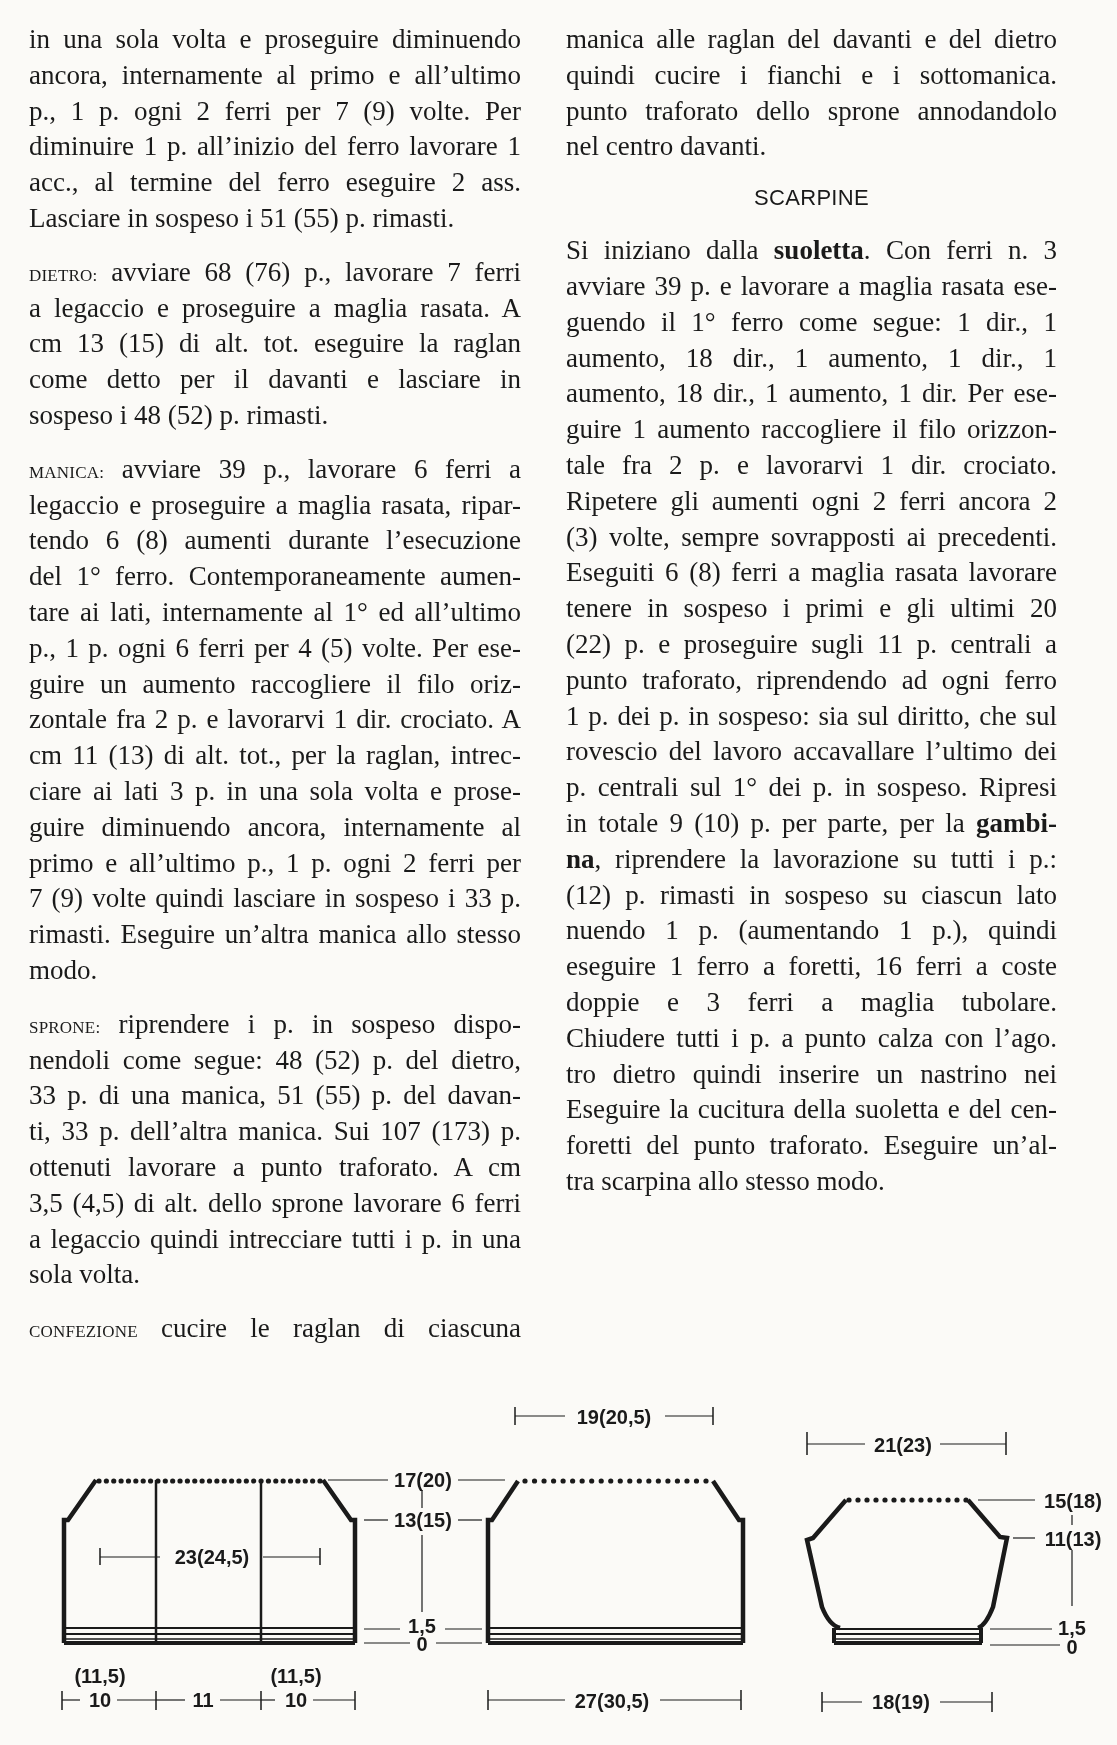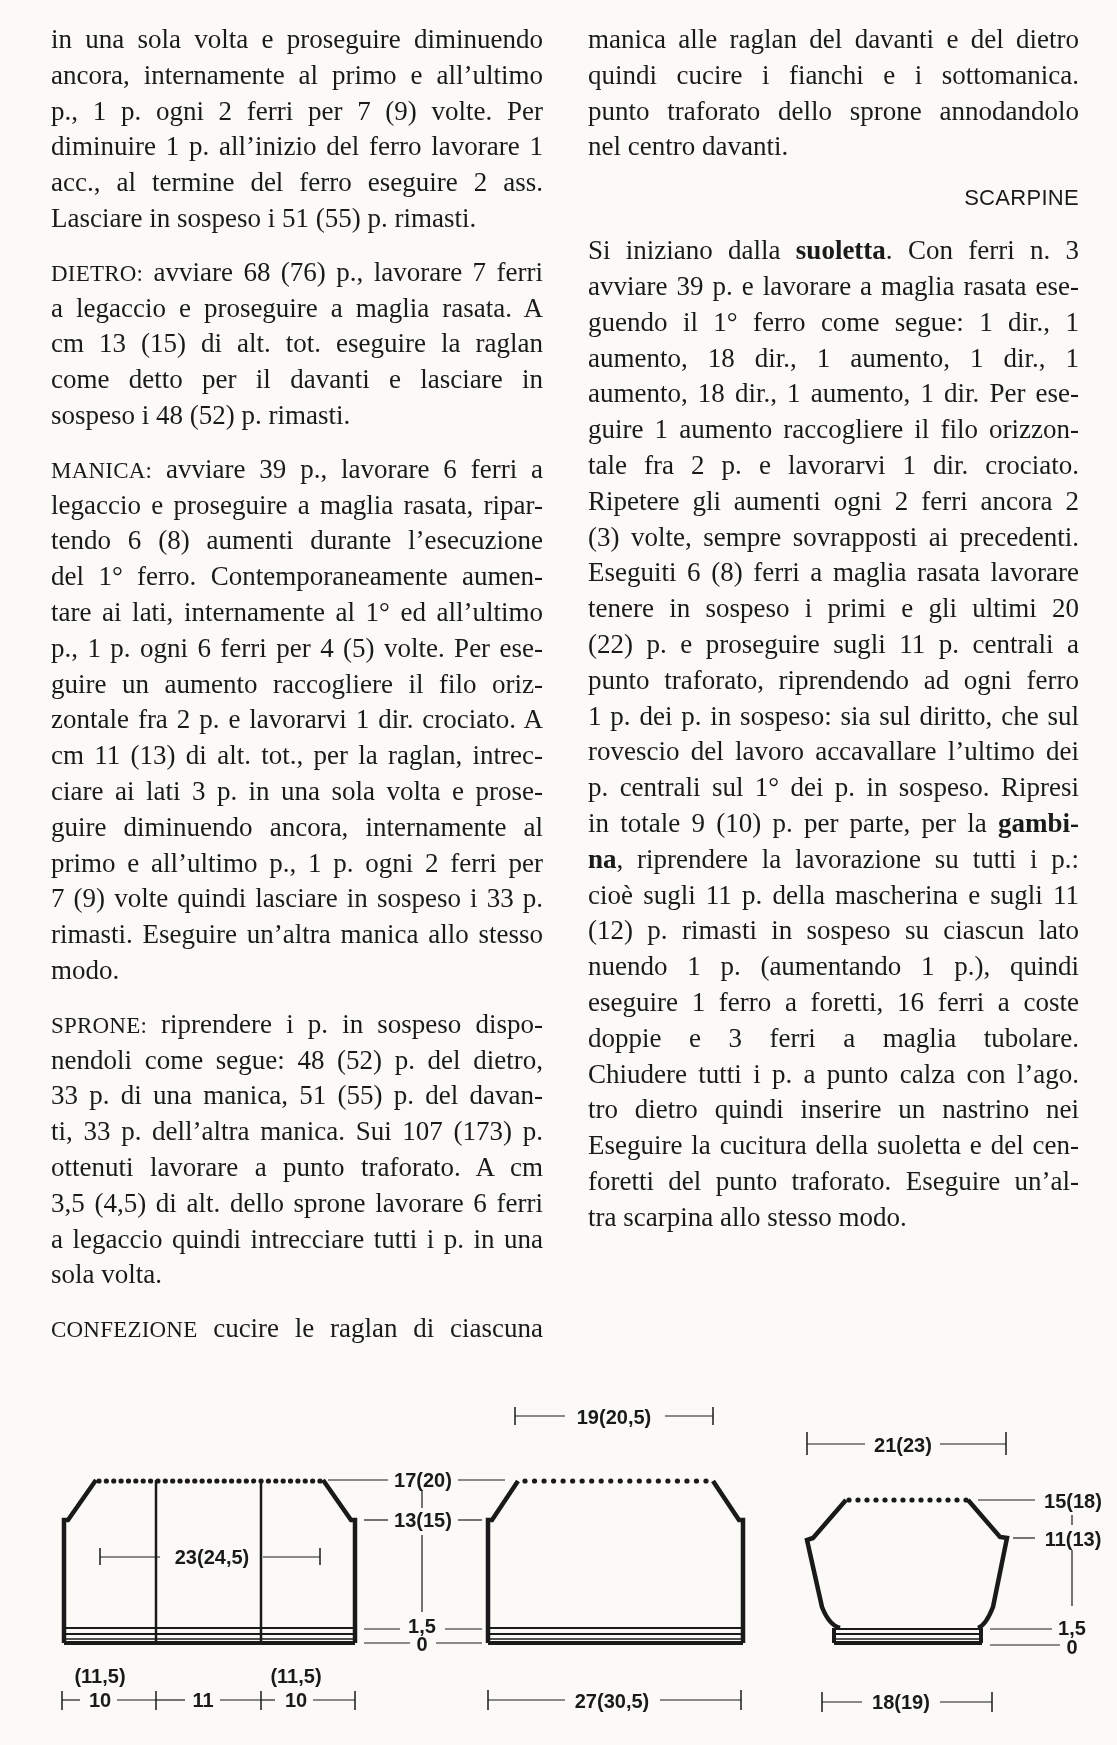--- a/index.html
+++ b/index.html
@@ -8,33 +8,32 @@
     background: #fbfaf7;
     color: #1a1a1a;
     position: relative;
   }
   .col {
     position: absolute; top: 22px;
     font-family: "Liberation Serif", "DejaVu Serif", serif;
     font-size: 27px; line-height: 35.8px;
     text-align: justify;
     hyphens: manual;
-    margin-left: 22px;
   }
   .col.left { left: 29px; width: 492px; }
   .col.right { left: 566px; width: 491px; }
   .para { margin: 0 0 18px 0; }
   .line { display: block; text-align: justify; text-align-last: justify; height: 35.8px; white-space: nowrap; }
   .line.last { text-align-last: left; }
   .line span { white-space: normal; }
-  .sc { font-variant: small-caps; font-size: 23px; letter-spacing: 0.2px; }
+  .sc { font-variant: small-caps; font-size: 17px; letter-spacing: 0.2px; }
   .b { font-weight: bold; }
   .heading {
     font-family: "Liberation Sans", "DejaVu Sans", sans-serif;
-    font-size: 22px; letter-spacing: 0.3px; text-align: right;
+    font-size: 22px; letter-spacing: 0.3px; text-align: center;
     margin: 6px 0 20px 0; height: 30px; line-height: 30px;
   }
   #diagrams { position: absolute; left: 0; top: 1380px; width: 1117px; height: 365px; }
   #diagrams svg { width: 1117px; height: 365px; }
   .dlabel { font-family: "Liberation Sans", "DejaVu Sans", sans-serif; font-weight: bold; font-size: 20px; fill: #1a1a1a; }
 </style>
 </head>
 <body>
 
 <div class="col left">
@@ -111,21 +110,20 @@
       <span class="line"><span><span>(3) volte, sempre sovrapposti ai precedenti.</span></span></span>
       <span class="line"><span><span>Eseguiti 6 (8) ferri a maglia rasata lavorare</span></span></span>
       <span class="line"><span><span>tenere in sospeso i primi e gli ultimi 20</span></span></span>
       <span class="line"><span><span>(22) p. e proseguire sugli 11 p. centrali a</span></span></span>
       <span class="line"><span><span>punto traforato, riprendendo ad ogni ferro</span></span></span>
       <span class="line"><span><span>1 p. dei p. in sospeso: sia sul diritto, che sul</span></span></span>
       <span class="line"><span><span>rovescio del lavoro accavallare l’ultimo dei</span></span></span>
       <span class="line"><span><span>p. centrali sul 1° dei p. in sospeso. Ripresi</span></span></span>
       <span class="line"><span><span>in totale 9 (10) p. per parte, per la </span><span class="b">gambi-</span></span></span>
       <span class="line"><span><span></span><span class="b">na</span><span>, riprendere la lavorazione su tutti i p.:</span></span></span>
-      <span class="line"><span><span>cioè sugli 11 p. della mascherina e sugli 11</span></span></span>
       <span class="line"><span><span>(12) p. rimasti in sospeso su ciascun lato</span></span></span>
       <span class="line"><span><span>nuendo 1 p. (aumentando 1 p.), quindi</span></span></span>
       <span class="line"><span><span>eseguire 1 ferro a foretti, 16 ferri a coste</span></span></span>
       <span class="line"><span><span>doppie e 3 ferri a maglia tubolare.</span></span></span>
       <span class="line"><span><span>Chiudere tutti i p. a punto calza con l’ago.</span></span></span>
       <span class="line"><span><span>tro dietro quindi inserire un nastrino nei</span></span></span>
       <span class="line"><span><span>Eseguire la cucitura della suoletta e del cen-</span></span></span>
       <span class="line"><span><span>foretti del punto traforato. Eseguire un’al-</span></span></span>
       <span class="line last"><span><span>tra scarpina allo stesso modo.</span></span></span>
     </div>

